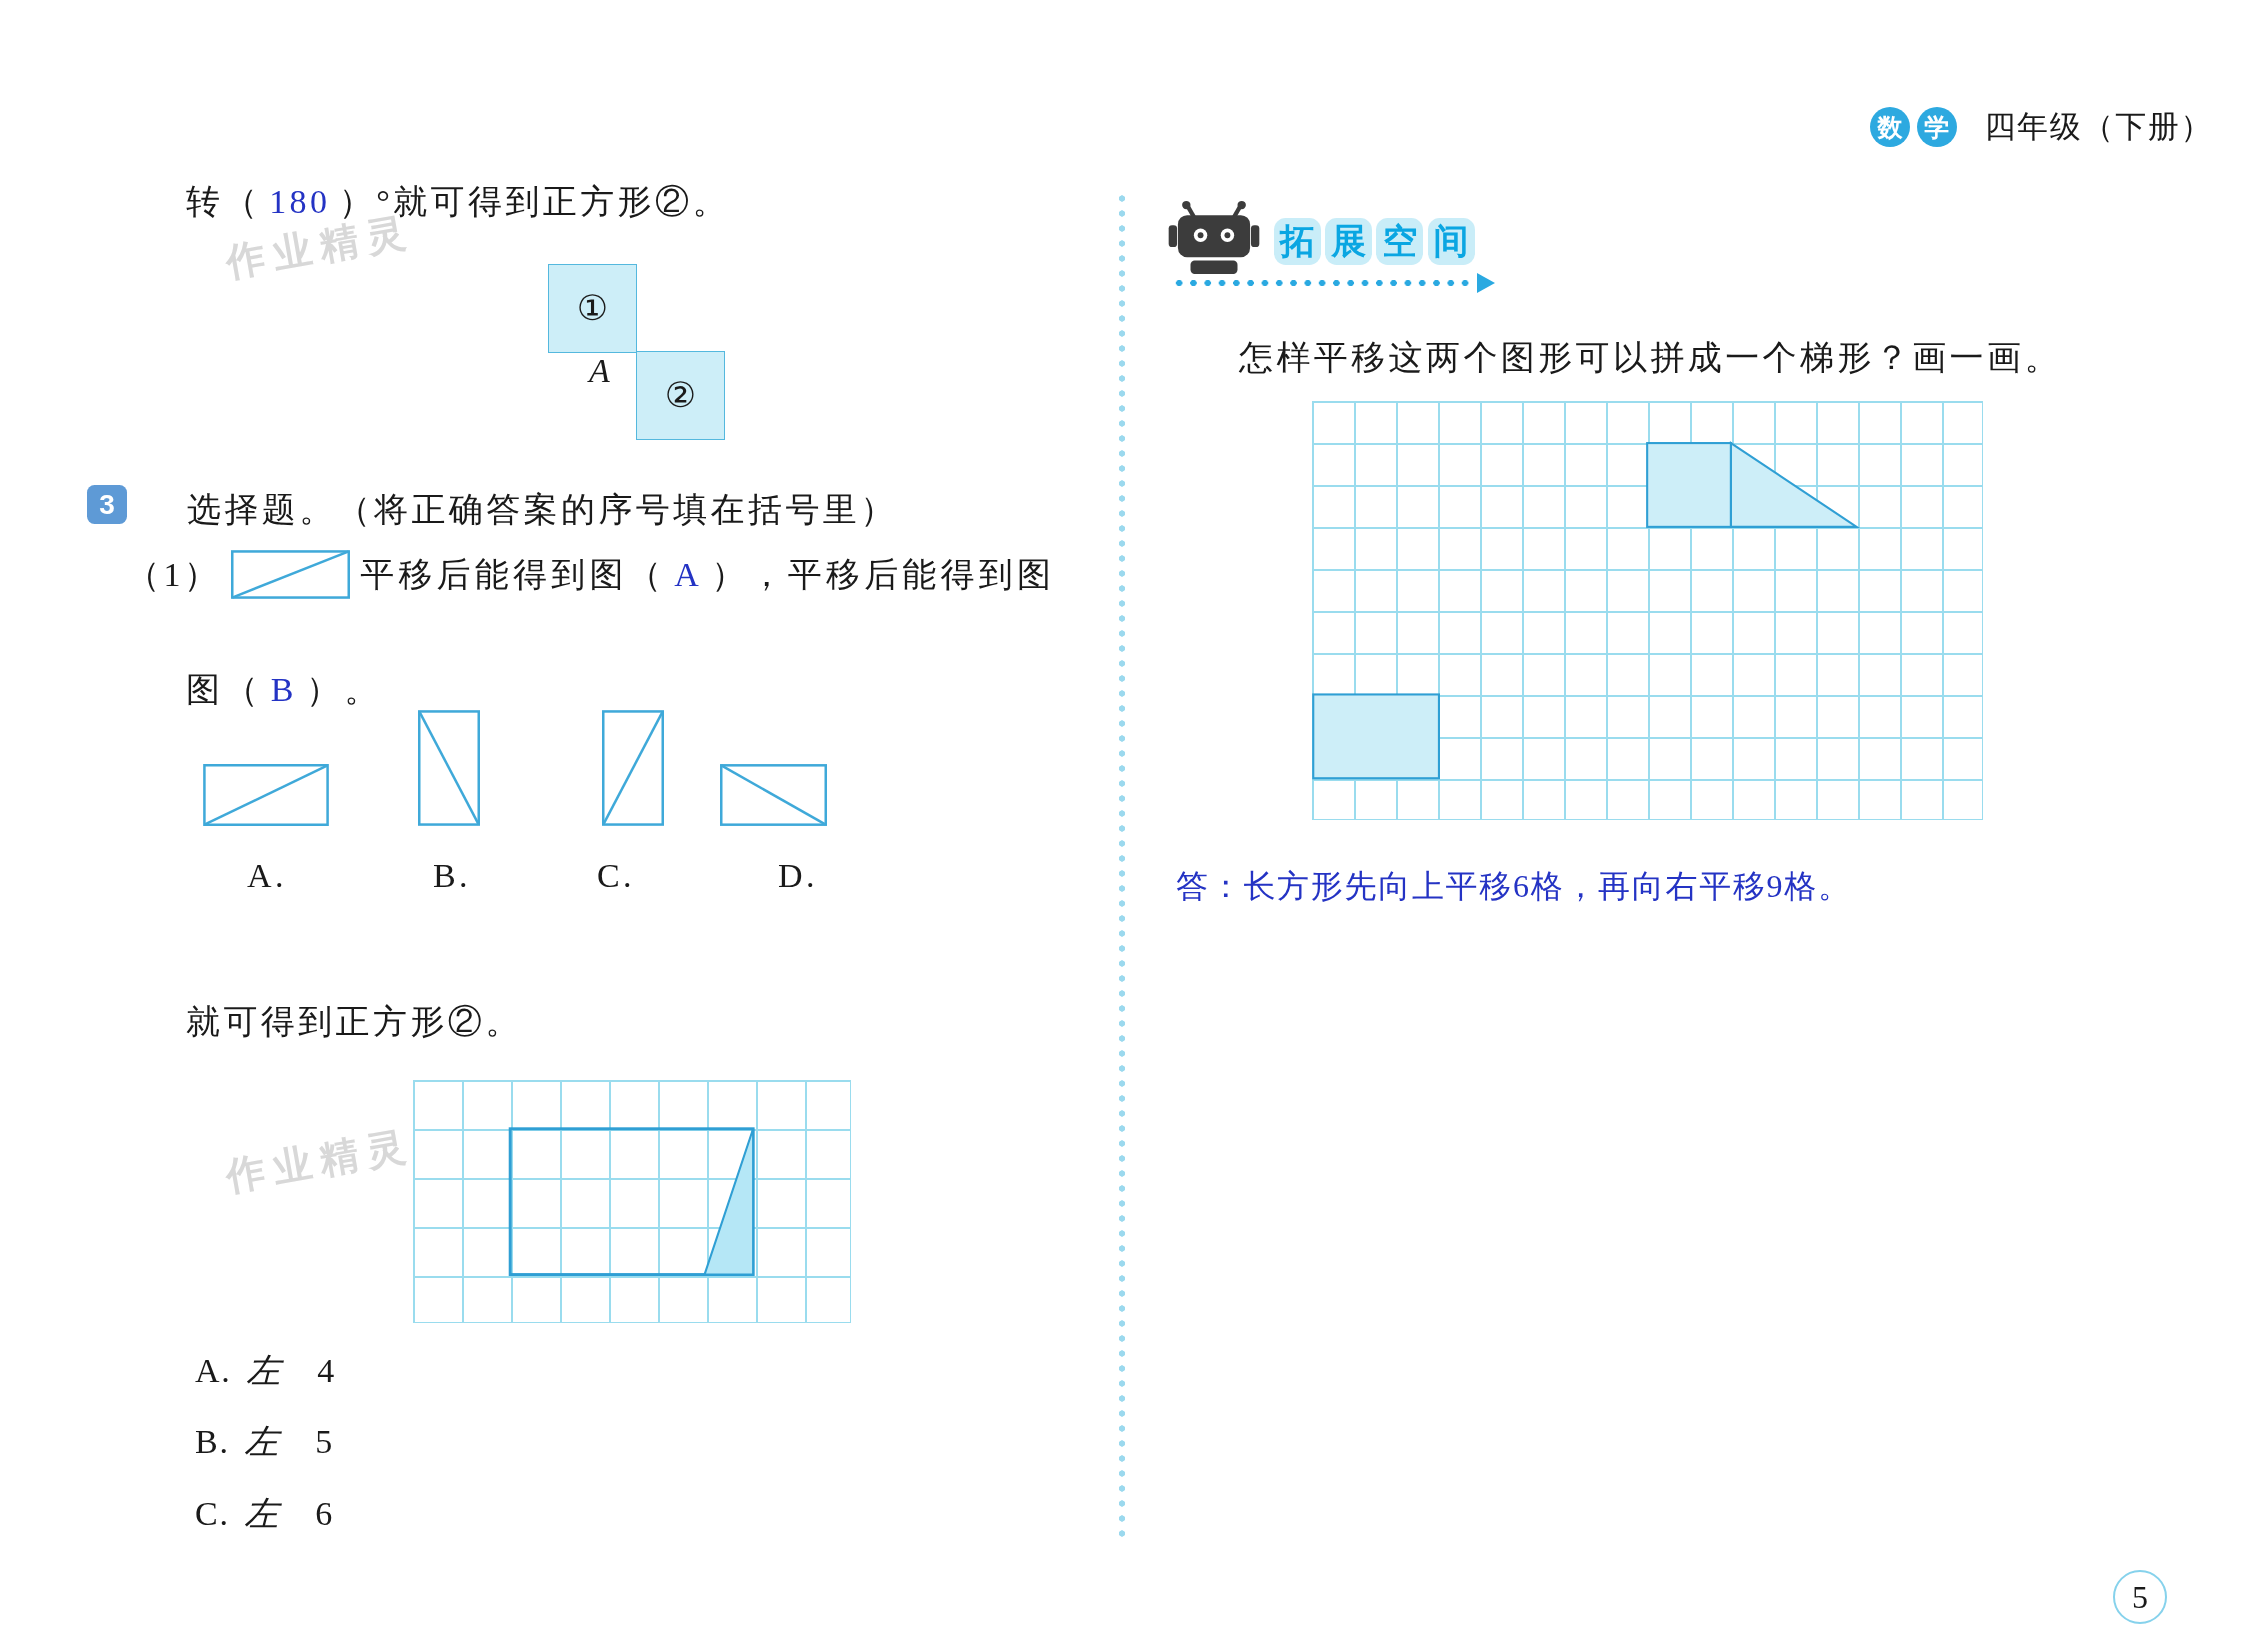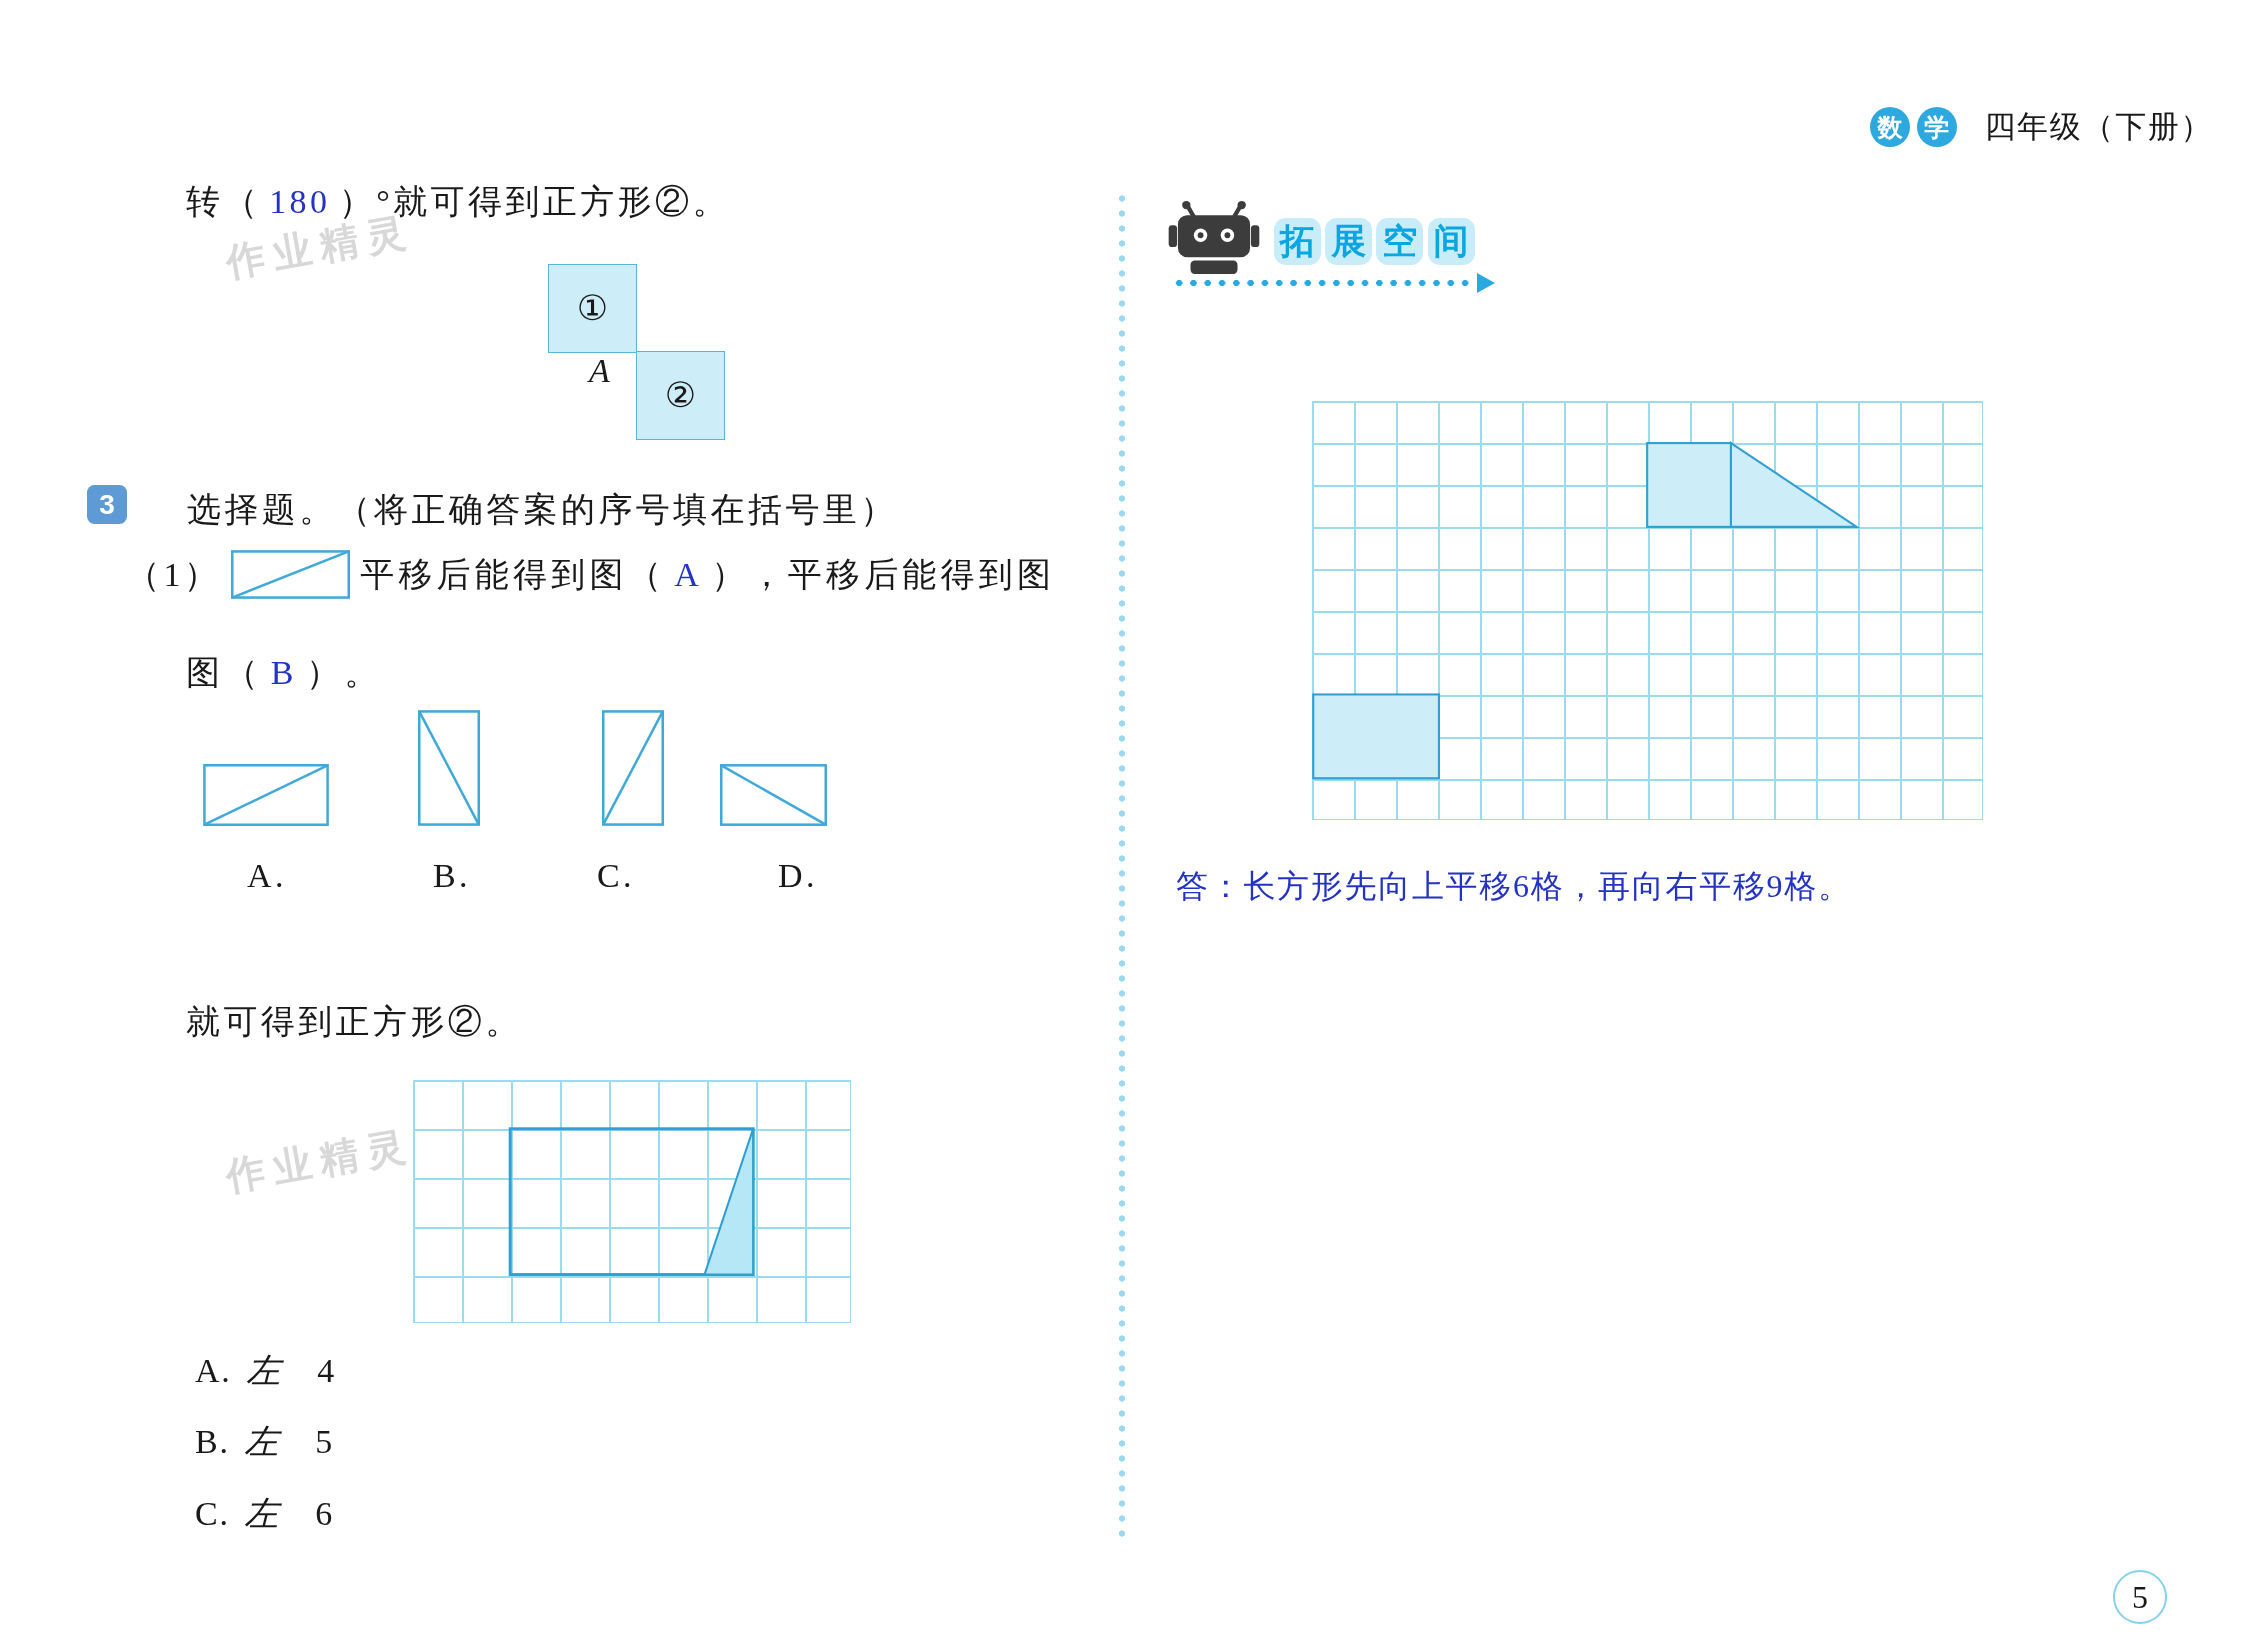--- a/index.html
+++ b/index.html
@@ -100,21 +100,21 @@
   <div class="abs bt" style="left:143px; top:487px;margin-left:44px;">选择题。（将正确答案的序号填在括号里）</div>
 
   <div class="abs flexrow" style="left:126px; top:550px; gap:10px;">
     <span class="bt">（1）</span>
     <svg width="119" height="49" viewBox="0 0 142 58">
       <rect x="1.5" y="1.5" width="139" height="55" fill="none" stroke="#3fa9d9" stroke-width="3"></rect>
       <line x1="1.5" y1="56.5" x2="140.5" y2="1.5" stroke="#3fa9d9" stroke-width="3"></line>
     </svg>
     <span class="bt" style="letter-spacing:4.2px;"><span>平移后能得到图（</span><span class="ans">A</span><span>），平移后能得到图</span></span>
   </div>
-  <div class="abs bt" style="left:186px; top:650px; letter-spacing:4.2px;">
+  <div class="abs bt" style="left:186px; top:667px; letter-spacing:4.2px;">
     <span>图（</span><span class="ans">B</span><span>）。</span>
   </div>
 
   <svg class="abs" style="left:203px; top:764px;" width="126" height="62" viewBox="0 0 150 74">
     <rect x="1.5" y="1.5" width="147" height="71" fill="none" stroke="#3fa9d9" stroke-width="3"></rect>
     <line x1="1.5" y1="72.5" x2="148.5" y2="1.5" stroke="#3fa9d9" stroke-width="3"></line>
   </svg>
   <svg class="abs" style="left:418px; top:710px;" width="62" height="116" viewBox="0 0 74 138">
     <rect x="1.5" y="1.5" width="71" height="135" fill="none" stroke="#3fa9d9" stroke-width="3"></rect>
     <line x1="1.5" y1="1.5" x2="72.5" y2="136.5" stroke="#3fa9d9" stroke-width="3"></line>
@@ -177,20 +177,21 @@
   <div class="abs flexrow" style="left:1274px; top:218px;">
     <div class="tile">拓</div>
     <div class="tile">展</div>
     <div class="tile">空</div>
     <div class="tile">间</div>
   </div>
 
   <div class="abs dots-line" style="left:1172px; top:278px; width:304px;"></div>
   <div class="abs arrow-right" style="left:1477px; top:273px;"></div>
 
+  <div class="abs bt" style="left:1239px; top:335px; letter-spacing:3.4px;">怎样平移这两个图形可以拼成一个梯形？画一画。</div>
 
   <div class="abs grid-large" style="left:1312px; top:401px;"></div>
   <svg class="abs" style="left:1312px; top:401px;" width="672" height="421" viewBox="0 0 802 502">
     <rect x="400" y="50" width="100" height="100" fill="#cdeef8" stroke="#2f9fd4" stroke-width="2.5"></rect>
     <polygon points="500,50 650,150 500,150" fill="#cdeef8" stroke="#2f9fd4" stroke-width="2.5"></polygon>
     <rect x="1.5" y="350" width="150" height="100" fill="#cdeef8" stroke="#2f9fd4" stroke-width="2.5"></rect>
   </svg>
 
   <div class="abs bt blue" style="left:1176px; top:865px; font-size:32px; letter-spacing:1.7px;">答：长方形先向上平移6格，再向右平移9格。</div>
 

